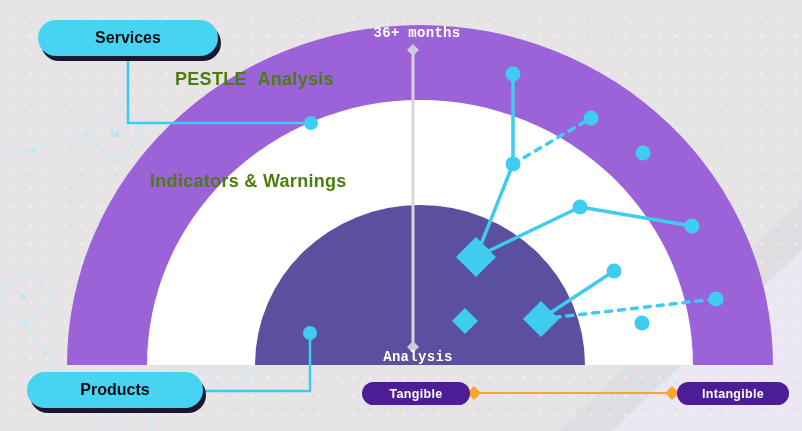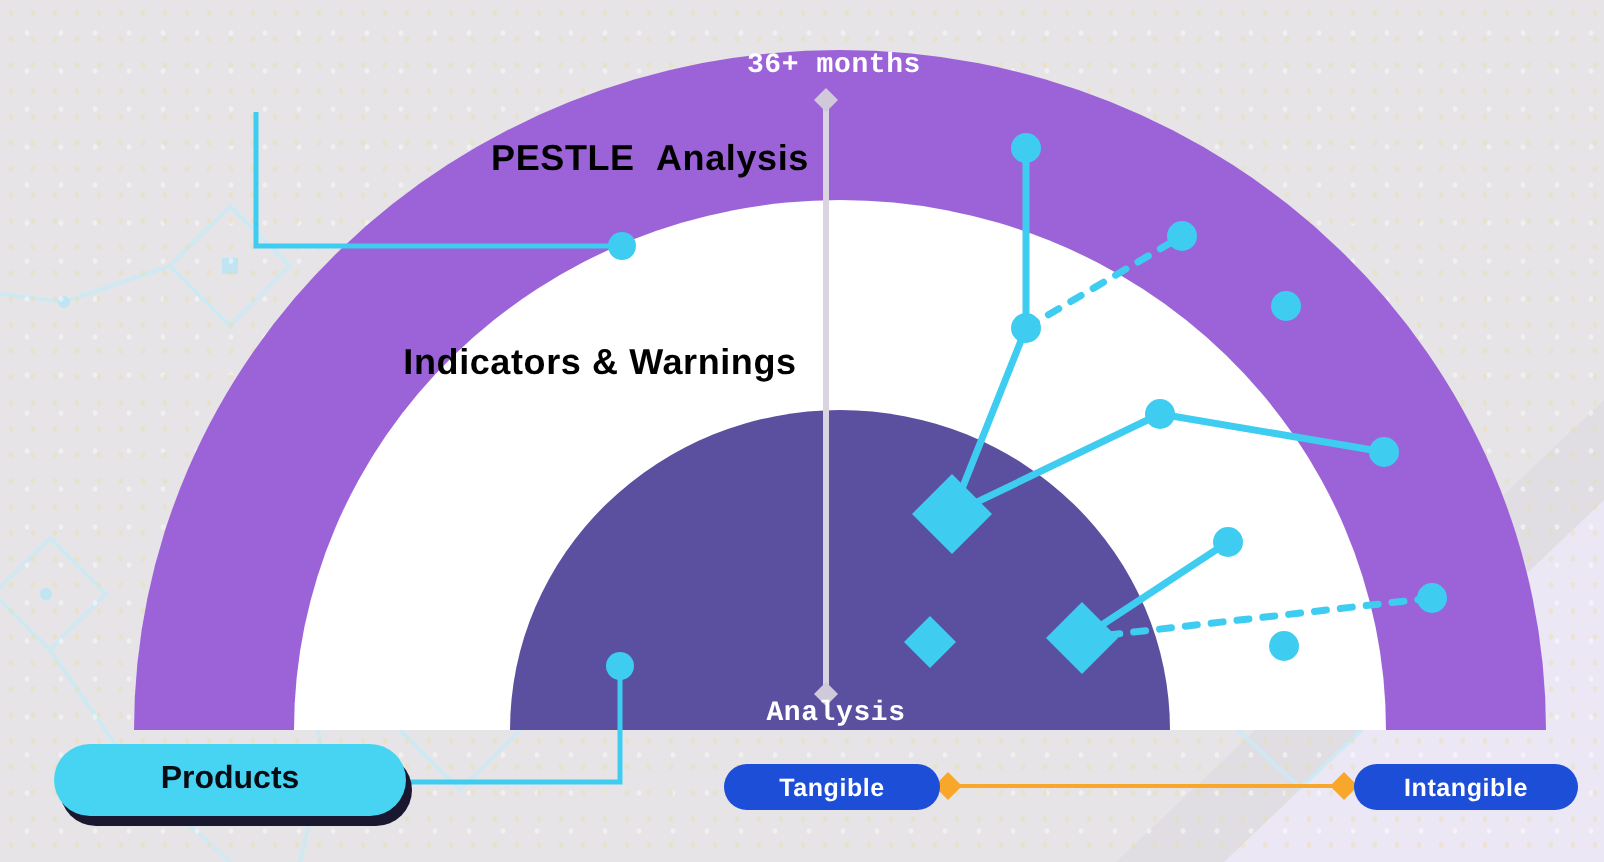--- a/index.html
+++ b/index.html
@@ -17,43 +17,43 @@
     background-position:0 0,5px 7px;
     opacity:.5;
   }
   #decor{position:absolute;inset:0;z-index:0;}
   .ring{position:absolute;border-radius:50% 50% 0 0 / 100% 100% 0 0;z-index:2;}
   #ring-outer{left:67px;top:25px;width:706px;height:340px;}
   #ring-middle{left:147px;top:100px;width:546px;height:265px;}
   #ring-inner{left:255px;top:205px;width:330px;height:160px;}
   #overlay{position:absolute;inset:0;z-index:3;pointer-events:none;}
   .ring-label{
-    position:absolute;z-index:4;text-align:center;
-    font-weight:800;font-size:18px;color:#000000;letter-spacing:.3px;
+    position:absolute;z-index:4;text-align:left;
+    font-weight:800;font-size:18px;color:#4d7c0f;letter-spacing:.3px;
   }
   #label-pestle{left:175px;top:69px;width:300px;word-spacing:6px;}
   #label-indicators{left:150px;top:171px;width:300px;}
   #label-tracking{left:142px;top:275px;width:302px;}
   .time-label{
     position:absolute;z-index:4;text-align:center;
     font-weight:800;font-size:14px;color:#FFFFFF;letter-spacing:.3px;font-family:Liberation Mono, monospace;
   }
   #label-months{left:347px;top:25px;width:140px;}
   #label-present{left:358px;top:349px;width:120px;}
   .pill-button{
     position:absolute;z-index:5;display:flex;align-items:center;justify-content:center;
     background:#46D4F2;border-radius:18px;
     box-shadow:3px 5px 0 #1A1830;
     font-weight:800;font-size:16px;color:#0B0B14;cursor:pointer;
   }
   #btn-services{left:38px;top:20px;width:180px;height:36px;}
   #btn-products{left:27px;top:372px;width:176px;height:36px;}
   .axis-pill{
     position:absolute;z-index:5;display:flex;align-items:center;justify-content:center;
-    background:#1d4ed8;border-radius:12px;height:23px;
+    background:#4c1d95;border-radius:12px;height:23px;
     font-weight:800;font-size:12.5px;color:#FFFFFF;letter-spacing:.3px;
   }
   #pill-tangible{left:362px;top:382px;width:108px;}
   #pill-intangible{left:677px;top:382px;width:112px;}
 </style>
 </head>
 <body>
 
 <div id="canvas">
 
@@ -118,20 +118,23 @@
       <circle cx="716" cy="299" r="7.5" fill="#3ECDF0"></circle>
       <circle cx="642" cy="323" r="7.5" fill="#3ECDF0"></circle>
     </svg>
 
   <div class="ring-label" id="label-pestle">PESTLE Analysis</div>
   <div class="ring-label" id="label-indicators">Indicators &amp; Warnings</div>
 
   <div class="time-label" id="label-months">36+ months</div>
   <div class="time-label" id="label-present">Analysis</div>
 
+  <div class="pill-button" id="btn-services">
+    <span>Services</span>
+  </div>
   <div class="pill-button" id="btn-products">
     <span>Products</span>
   </div>
 
   <div class="axis-pill" id="pill-tangible">
     <span>Tangible</span>
   </div>
   <div class="axis-pill" id="pill-intangible">
     <span>Intangible</span>
   </div>

